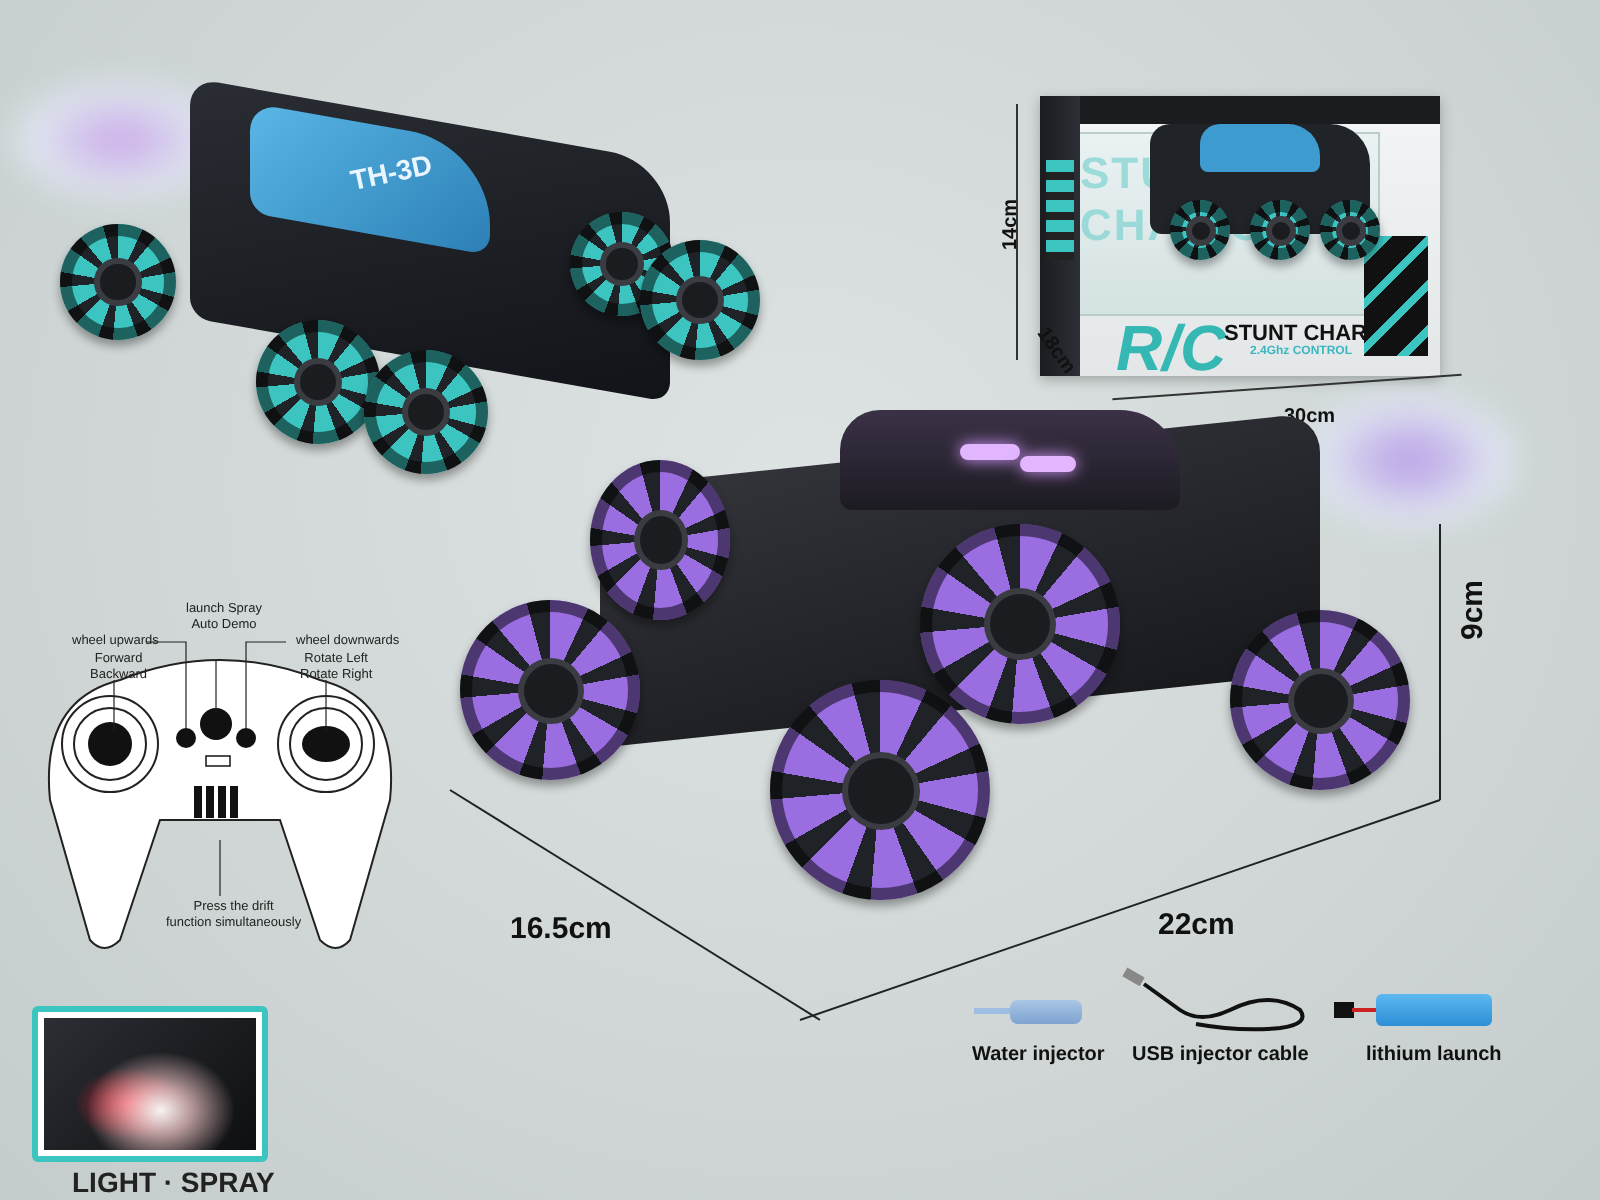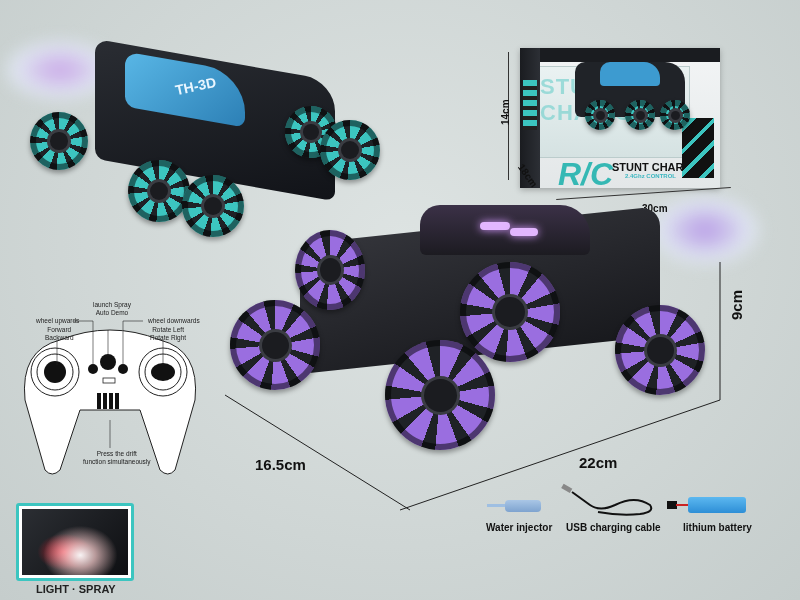--- a/index.html
+++ b/index.html
@@ -84,21 +84,21 @@
     position:absolute; left:16px; top:503px; width:118px; height:78px;
     border: 3px solid #3cc5c0; border-radius: 3px; background:#fff; padding:3px; box-sizing:border-box;
   }
   .inset-img {
     width:100%; height:100%;
     background:
       radial-gradient(ellipse at 55% 70%, rgba(255,255,255,0.95) 0%, rgba(255,210,210,0.7) 18%, rgba(0,0,0,0) 45%),
       radial-gradient(ellipse at 40% 65%, #d23 0%, rgba(200,30,40,0) 30%),
       linear-gradient(135deg,#2b2e33,#0e0f12);
   }
-  .inset-caption { position:absolute; left:36px; top:583px; font-size:11px; font-weight:bold; color:#222; }
+  .inset-caption { position:absolute; left:36px; top:583px; font-size:14px; font-weight:bold; color:#222; }
 
   
   .acc-label { position:absolute; top:522px; font-size:10px; font-weight:bold; color:#111; white-space:nowrap; }
   .injector { position:absolute; left:505px; top:500px; width:36px; height:12px; background:linear-gradient(180deg,#a9c6e6,#7ea3cf); border-radius:4px; }
   .injector-tip { position:absolute; left:487px; top:504px; width:20px; height:3px; background:#9fbfe2; }
   .battery { position:absolute; left:688px; top:497px; width:58px; height:16px; background:linear-gradient(180deg,#5cb8f0,#2d8ed6); border-radius:3px; }
   .battery-plug { position:absolute; left:667px; top:501px; width:10px; height:8px; background:#111; }
   .battery-wire { position:absolute; left:676px; top:504px; width:13px; height:2px; background:#c22; }
 </style>
 </head>
@@ -219,15 +219,15 @@
   <div class="injector"></div>
   <svg class="line-svg" viewBox="0 0 800 600">
     <rect x="562" y="486" width="10" height="5" fill="#888" transform="rotate(30 567 488)"></rect>
     <path d="M572 492 L590 505 Q600 512 615 505 Q635 495 650 505 Q655 512 640 514 Q620 516 598 512" fill="none" stroke="#111" stroke-width="2"></path>
   </svg>
   <div class="battery-plug"></div>
   <div class="battery-wire"></div>
   <div class="battery"></div>
 
   <div class="acc-label" style="left:486px;">Water injector</div>
-  <div class="acc-label" style="left:566px;">USB charging cable</div>
-  <div class="acc-label" style="left:683px;">lithium battery</div>
+  <div class="acc-label" style="left:566px;">USB injector cable</div>
+  <div class="acc-label" style="left:683px;">lithium launch</div>
 </div>
 
 </body></html>

